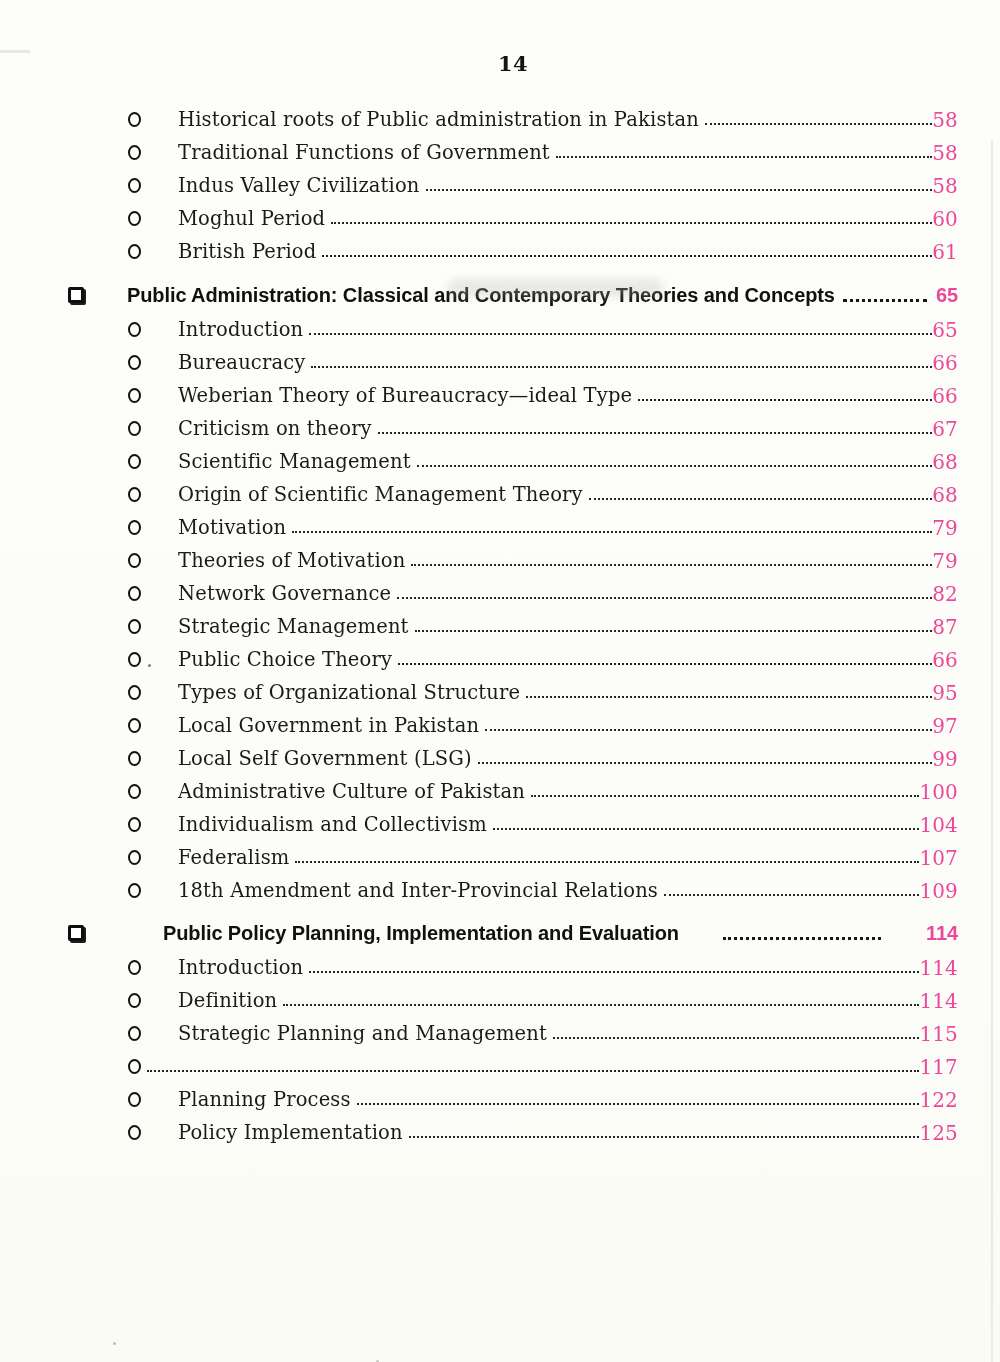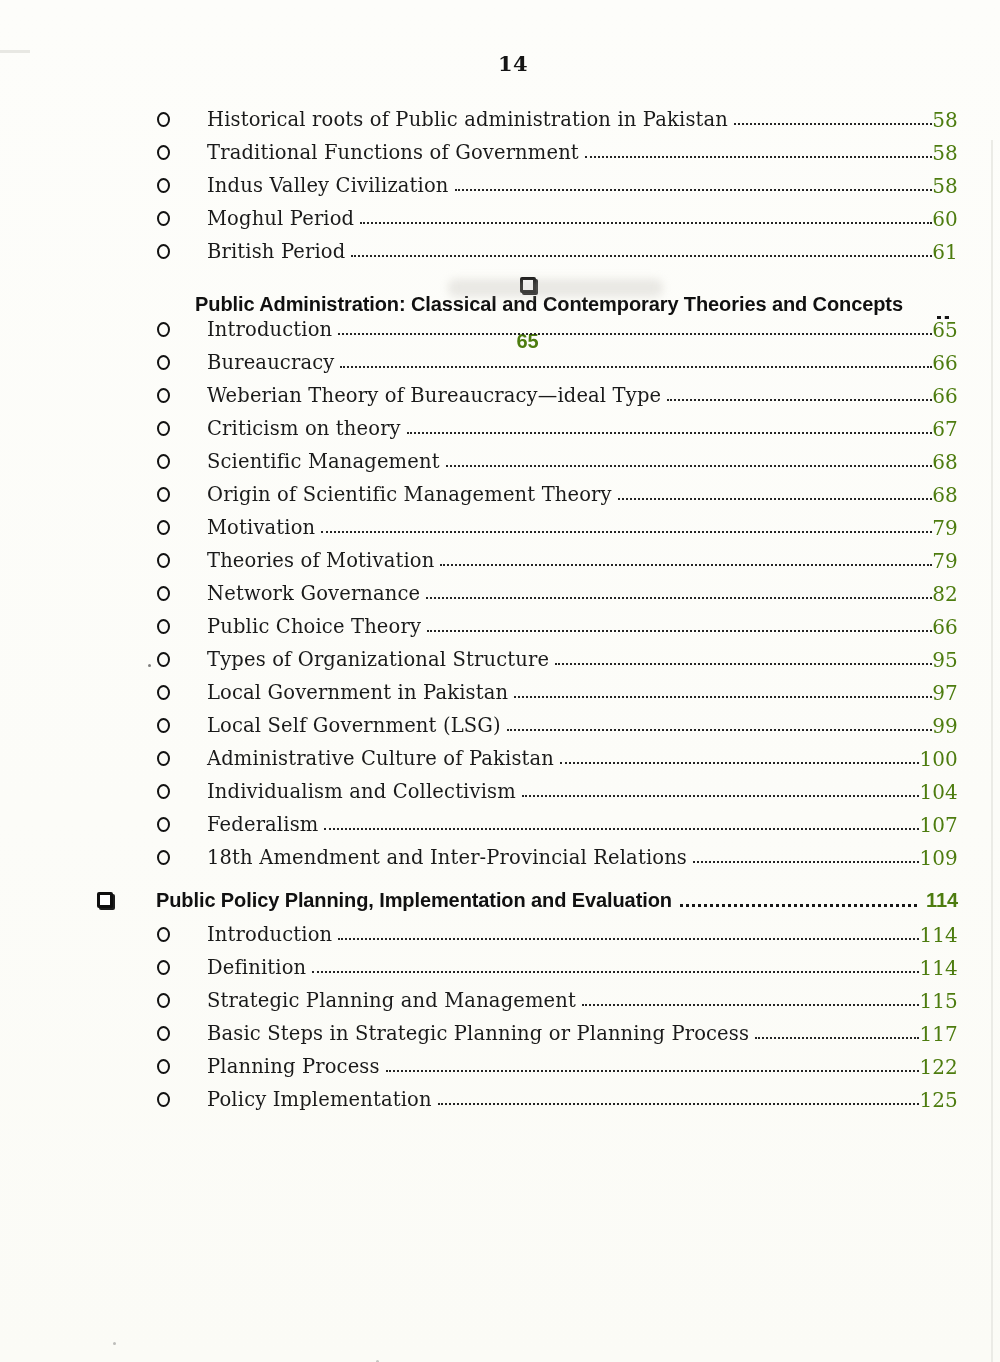--- a/index.html
+++ b/index.html
@@ -14,51 +14,51 @@
 
   
   .page-num{
     margin-top:50px;height:28px;line-height:28px;
     text-align:center;transform:translateX(13px);
     font-family:"DejaVu Serif", serif;
     font-weight:bold;font-size:21px;color:#151515;
     letter-spacing:0.5px;
   }
 
-  .toc{margin-top:25px;padding-left:29px;}
+  .toc{margin-top:25px;}
 
   
   .row{
     display:flex;align-items:center;
     height:33px;padding-left:128px;padding-right:42px;
     font-size:19.5px;letter-spacing:0.15px;white-space:nowrap;
   }
   .cb{ 
     flex:none;width:9px;height:11px;
     border:2.9px solid #121212;border-radius:50%;
     background:transparent;
   }
   .row .lbl{flex:none;margin-left:37px;color:#1a1a1a;}
   .dots{
     flex:1 1 auto;min-width:12px;height:0;
     border-bottom:2px dotted #242424;
     align-self:flex-end;margin:0 0 11px 6px;
   }
-  .pg{flex:none;font-size:20px;color:#4d7c0f;}
+  .pg{flex:none;font-size:20px;color:#ec4899;}
 
   
   .hrow{
     display:flex;align-items:center;
     height:36px;padding-left:68px;padding-right:42px;
     font-family:"Liberation Sans", sans-serif;
     font-weight:bold;font-size:20px;letter-spacing:-0.1px;
     white-space:nowrap;color:#101010;
   }
-  .hrow.h1{margin-top:9px;flex-direction:column;}
-  .hrow.h2{margin-top:8px;}
+  .hrow.h1{margin-top:9px;}
+  .hrow.h2{margin-top:8px;gap:36px;}
   .sq{ 
     flex:none;width:10px;height:10px;
     border:3px solid #0e0e0e;border-radius:2px;
     box-shadow:2px 2px 0 0 rgba(10,10,10,0.92);
     background:#fff;
   }
   .hrow .lbl{flex:none;margin-left:43px;}
   .hrow .dots{border-bottom:3px dotted #161616;margin:0 9px 11px 8px;}
   .hrow .pg{font-family:"Liberation Sans", sans-serif;font-weight:bold;font-size:20px;}
 
@@ -178,20 +178,26 @@
       <span class="pg">79</span>
     </div>
     <div class="row">
       <span class="cb"></span>
       <span class="lbl">Network Governance</span>
       <span class="dots"></span>
       <span class="pg">82</span>
     </div>
     <div class="row">
       <span class="cb"></span>
+      <span class="lbl">Strategic Management</span>
+      <span class="dots"></span>
+      <span class="pg">87</span>
+    </div>
+    <div class="row">
+      <span class="cb"></span>
       <span class="lbl">Public Choice Theory</span>
       <span class="dots"></span>
       <span class="pg">66</span>
     </div>
     <div class="row">
       <span class="cb"></span>
       <span class="lbl">Types of Organizational Structure</span>
       <span class="dots"></span>
       <span class="pg">95</span>
     </div>
@@ -252,21 +258,20 @@
       <span class="pg">114</span>
     </div>
     <div class="row">
       <span class="cb"></span>
       <span class="lbl">Strategic Planning and Management</span>
       <span class="dots"></span>
       <span class="pg">115</span>
     </div>
     <div class="row">
       <span class="cb"></span>
-      <span class="lbl">Basic Steps in Strategic Planning or Planning Process</span>
       <span class="dots"></span>
       <span class="pg">117</span>
     </div>
     <div class="row">
       <span class="cb"></span>
       <span class="lbl">Planning Process</span>
       <span class="dots"></span>
       <span class="pg">122</span>
     </div>
     <div class="row">

